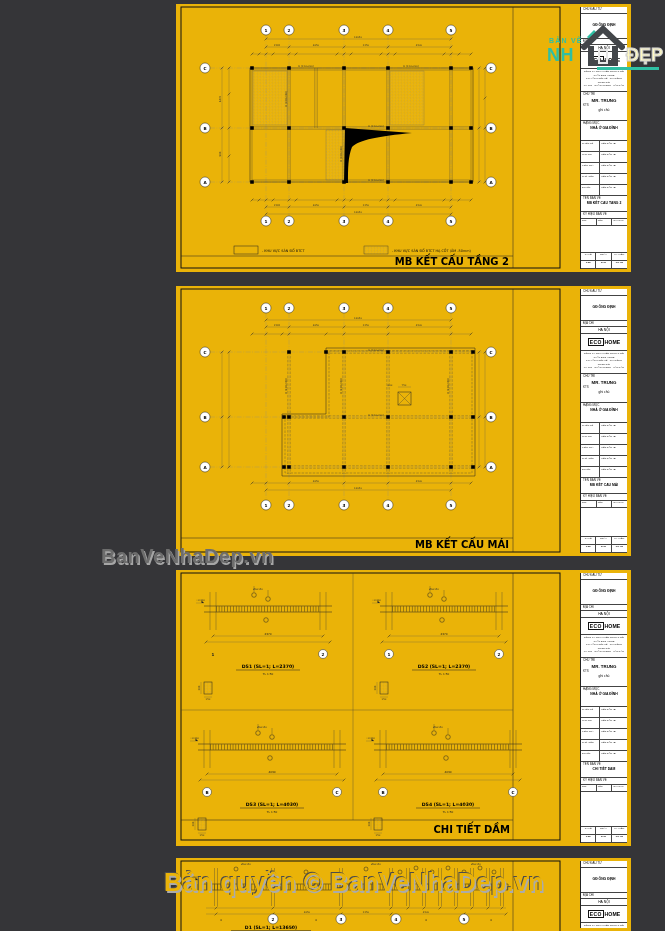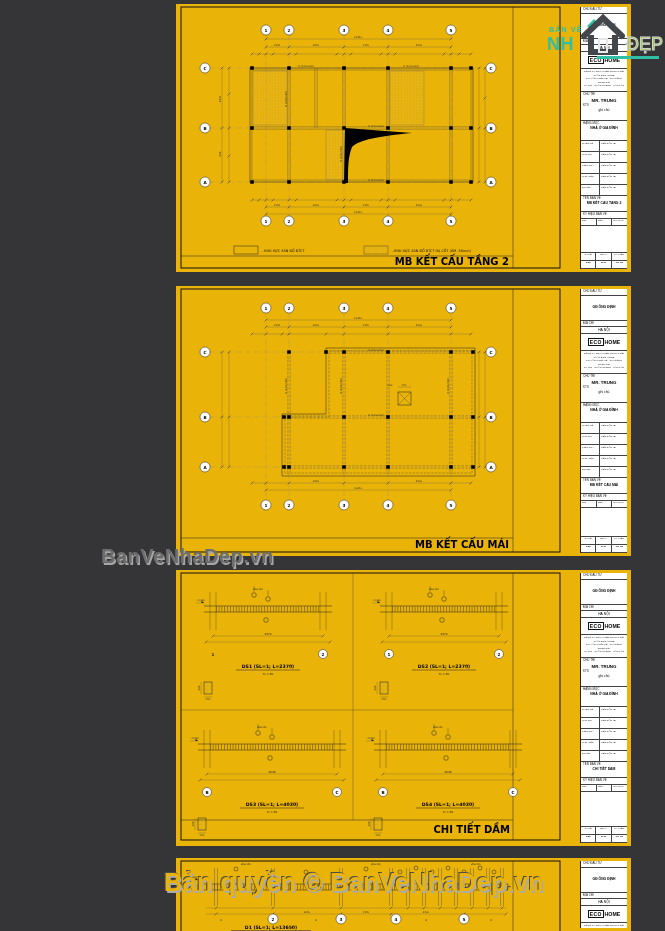--- a/index.html
+++ b/index.html
@@ -53,25 +53,25 @@
   .cols3{display:flex;height:6px;border-bottom:1px solid #444}
   .cols3 div{flex:1;font-size:2.4px;border-right:1px solid #444;padding:0 1px;color:#222}
   .cols3 div:last-child{border-right:none}
   .tbempty{flex:1 1 auto;border-bottom:1px solid #444}
   .bgrid{display:flex;flex-wrap:wrap;height:16px}
   .bgrid div{width:33.33%;height:8px;box-sizing:border-box;border-right:1px solid #444;
              border-bottom:1px solid #444;font-size:2.5px;text-align:center;overflow:hidden;color:#111}
   .bgrid div:nth-child(3n){border-right:none}
 
   
-  .brand{position:absolute;top:15px;right:2px;width:130px;height:50px}
+  .brand{position:absolute;top:26px;right:2px;width:130px;height:50px}
   .brand-top{position:absolute;left:16px;top:11px;color:#2fbfa4;font-size:7px;font-weight:bold;letter-spacing:1.2px}
   .brand-nh{position:absolute;left:14px;top:19px;font-size:18px;font-weight:800;color:#2fbfa4;letter-spacing:.5px}
   .brand-house{position:absolute;left:48px;top:-4px}
-  .brand-dep{position:absolute;left:93px;top:19px;font-size:18px;font-weight:400;color:#84cc16;
+  .brand-dep{position:absolute;left:93px;top:19px;font-size:18px;font-weight:700;color:#fef9c3;
              -webkit-text-stroke:1px #cfcfcf;text-shadow:0 0 1px #bbb}
   .brand-bar{position:absolute;left:64px;top:41px;width:62px;height:2.5px;background:#2fbfa4}
 
   
   .wm{position:absolute;left:101px;top:545px;font-size:20px;font-weight:bold;color:#6d6d6d;
       letter-spacing:.5px;text-shadow:1.5px 1.5px 0 #a6a6a6;z-index:50}
   .cr{position:absolute;left:164px;top:868px;font-size:25px;font-weight:bold;color:#eab308;
       letter-spacing:.5px;text-shadow:1.5px 1.5px 0 #ababab,-1px -1px 0 #4c4c4c;z-index:50}
 </style>
 </head>

